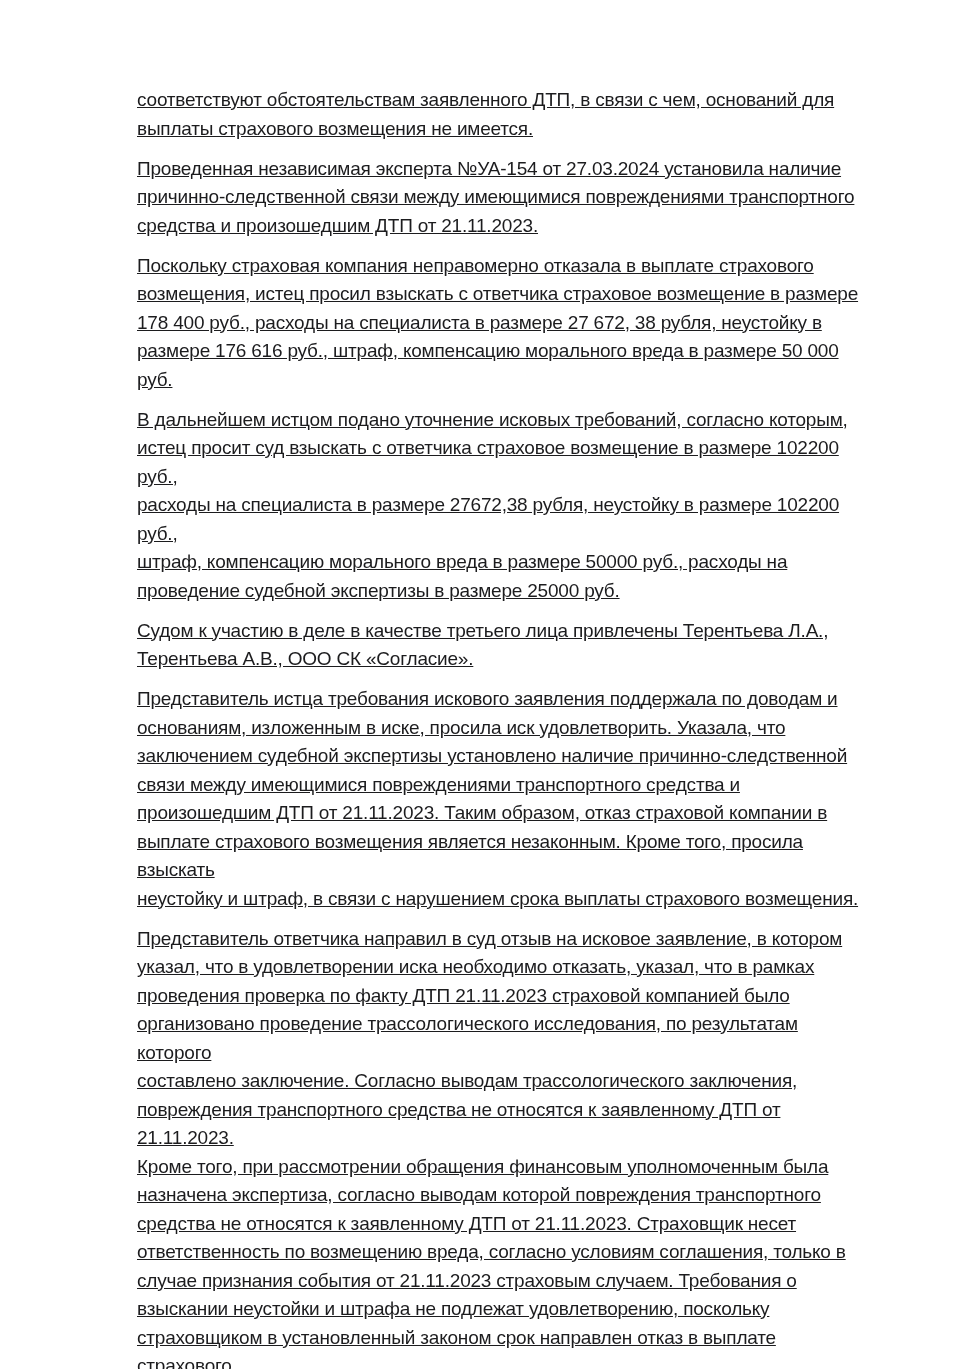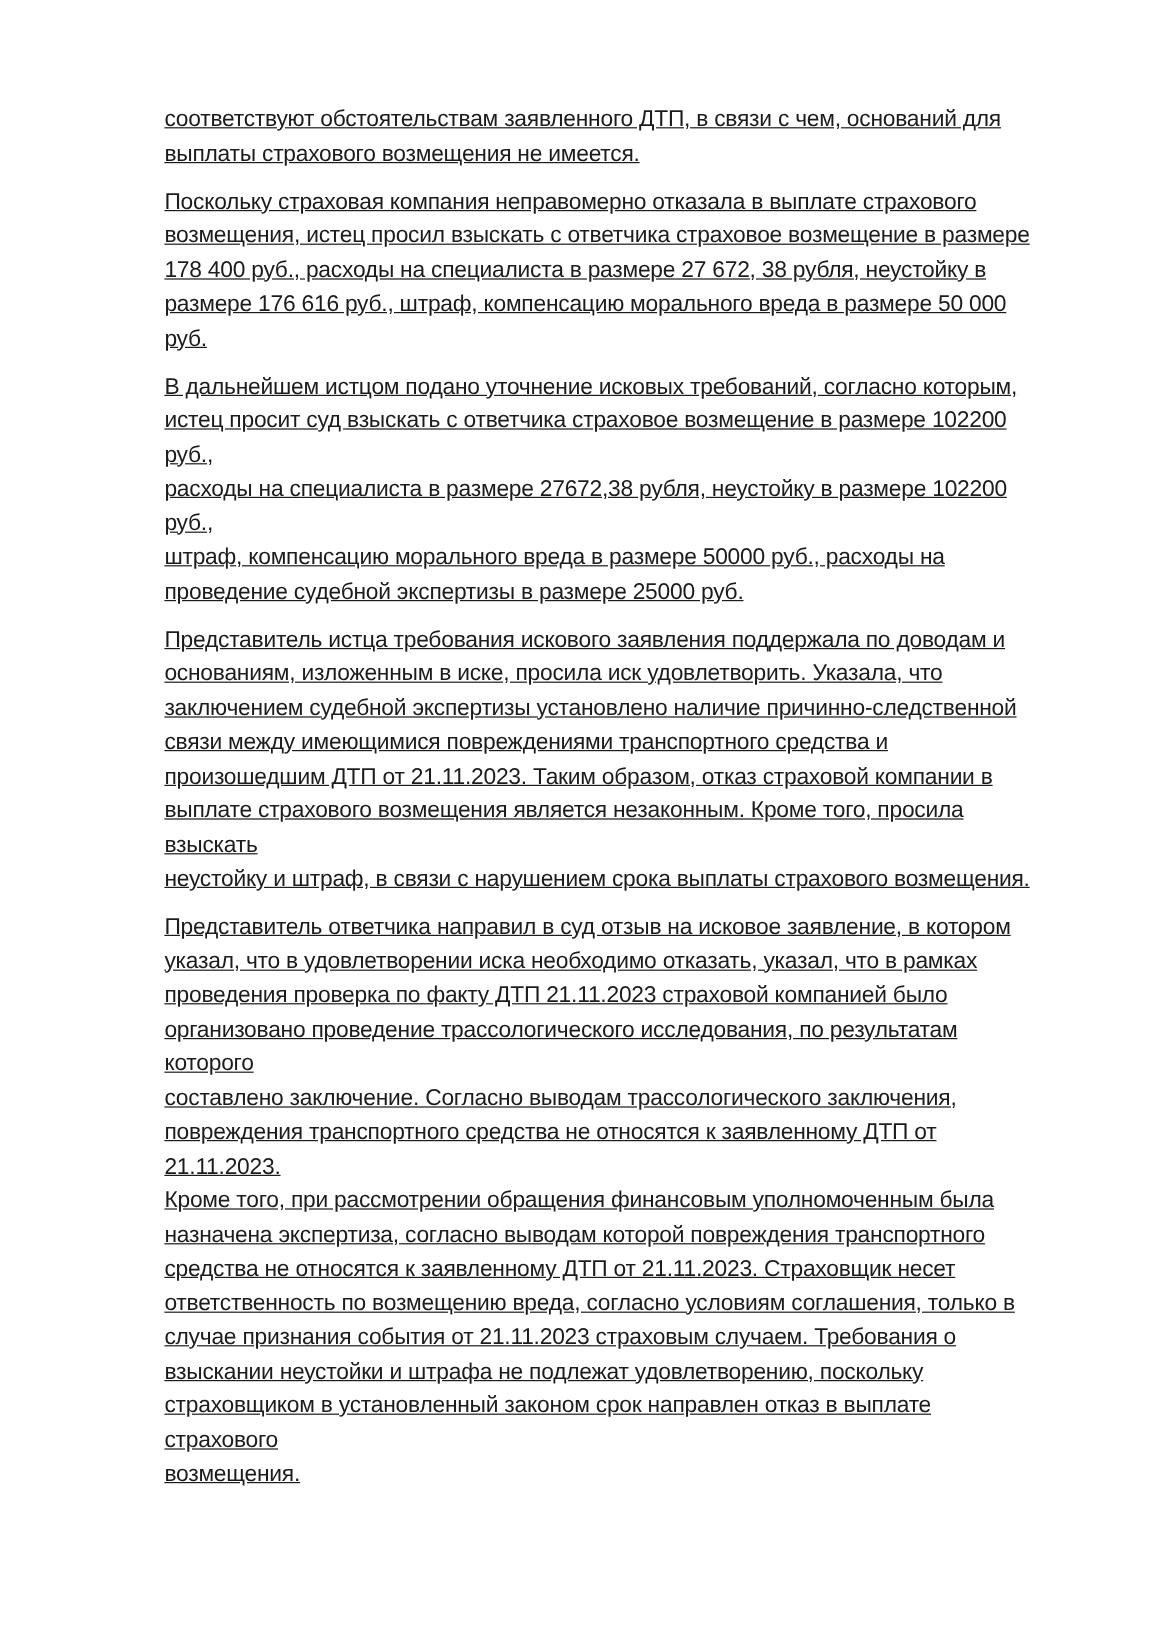--- a/index.html
+++ b/index.html
@@ -34,29 +34,34 @@
     white-space: pre-line; 
   }
 </style>
 </head>
 <body>
 
 <main class="page">
   <article class="doc">
     <p class="para">соответствуют обстоятельствам заявленного ДТП, в связи с чем, оснований для
 выплаты страхового возмещения не имеется.</p>
+    <p class="para">Проведенная независимая эксперта №УА-154 от 27.03.2024 установила наличие
+причинно-следственной связи между имеющимися повреждениями транспортного
+средства и произошедшим ДТП от 21.11.2023.</p>
     <p class="para">Поскольку страховая компания неправомерно отказала в выплате страхового
 возмещения, истец просил взыскать с ответчика страховое возмещение в размере
 178 400 руб., расходы на специалиста в размере 27 672, 38 рубля, неустойку в
 размере 176 616 руб., штраф, компенсацию морального вреда в размере 50 000 руб.</p>
     <p class="para">В дальнейшем истцом подано уточнение исковых требований, согласно которым,
 истец просит суд взыскать с ответчика страховое возмещение в размере 102200 руб.,
 расходы на специалиста в размере 27672,38 рубля, неустойку в размере 102200 руб.,
 штраф, компенсацию морального вреда в размере 50000 руб., расходы на
 проведение судебной экспертизы в размере 25000 руб.</p>
+    <p class="para">Судом к участию в деле в качестве третьего лица привлечены Терентьева Л.А.,
+Терентьева А.В., ООО СК «Согласие».</p>
     <p class="para">Представитель истца требования искового заявления поддержала по доводам и
 основаниям, изложенным в иске, просила иск удовлетворить. Указала, что
 заключением судебной экспертизы установлено наличие причинно-следственной
 связи между имеющимися повреждениями транспортного средства и
 произошедшим ДТП от 21.11.2023. Таким образом, отказ страховой компании в
 выплате страхового возмещения является незаконным. Кроме того, просила взыскать
 неустойку и штраф, в связи с нарушением срока выплаты страхового возмещения.</p>
     <p class="para">Представитель ответчика направил в суд отзыв на исковое заявление, в котором
 указал, что в удовлетворении иска необходимо отказать, указал, что в рамках
 проведения проверка по факту ДТП 21.11.2023 страховой компанией было

